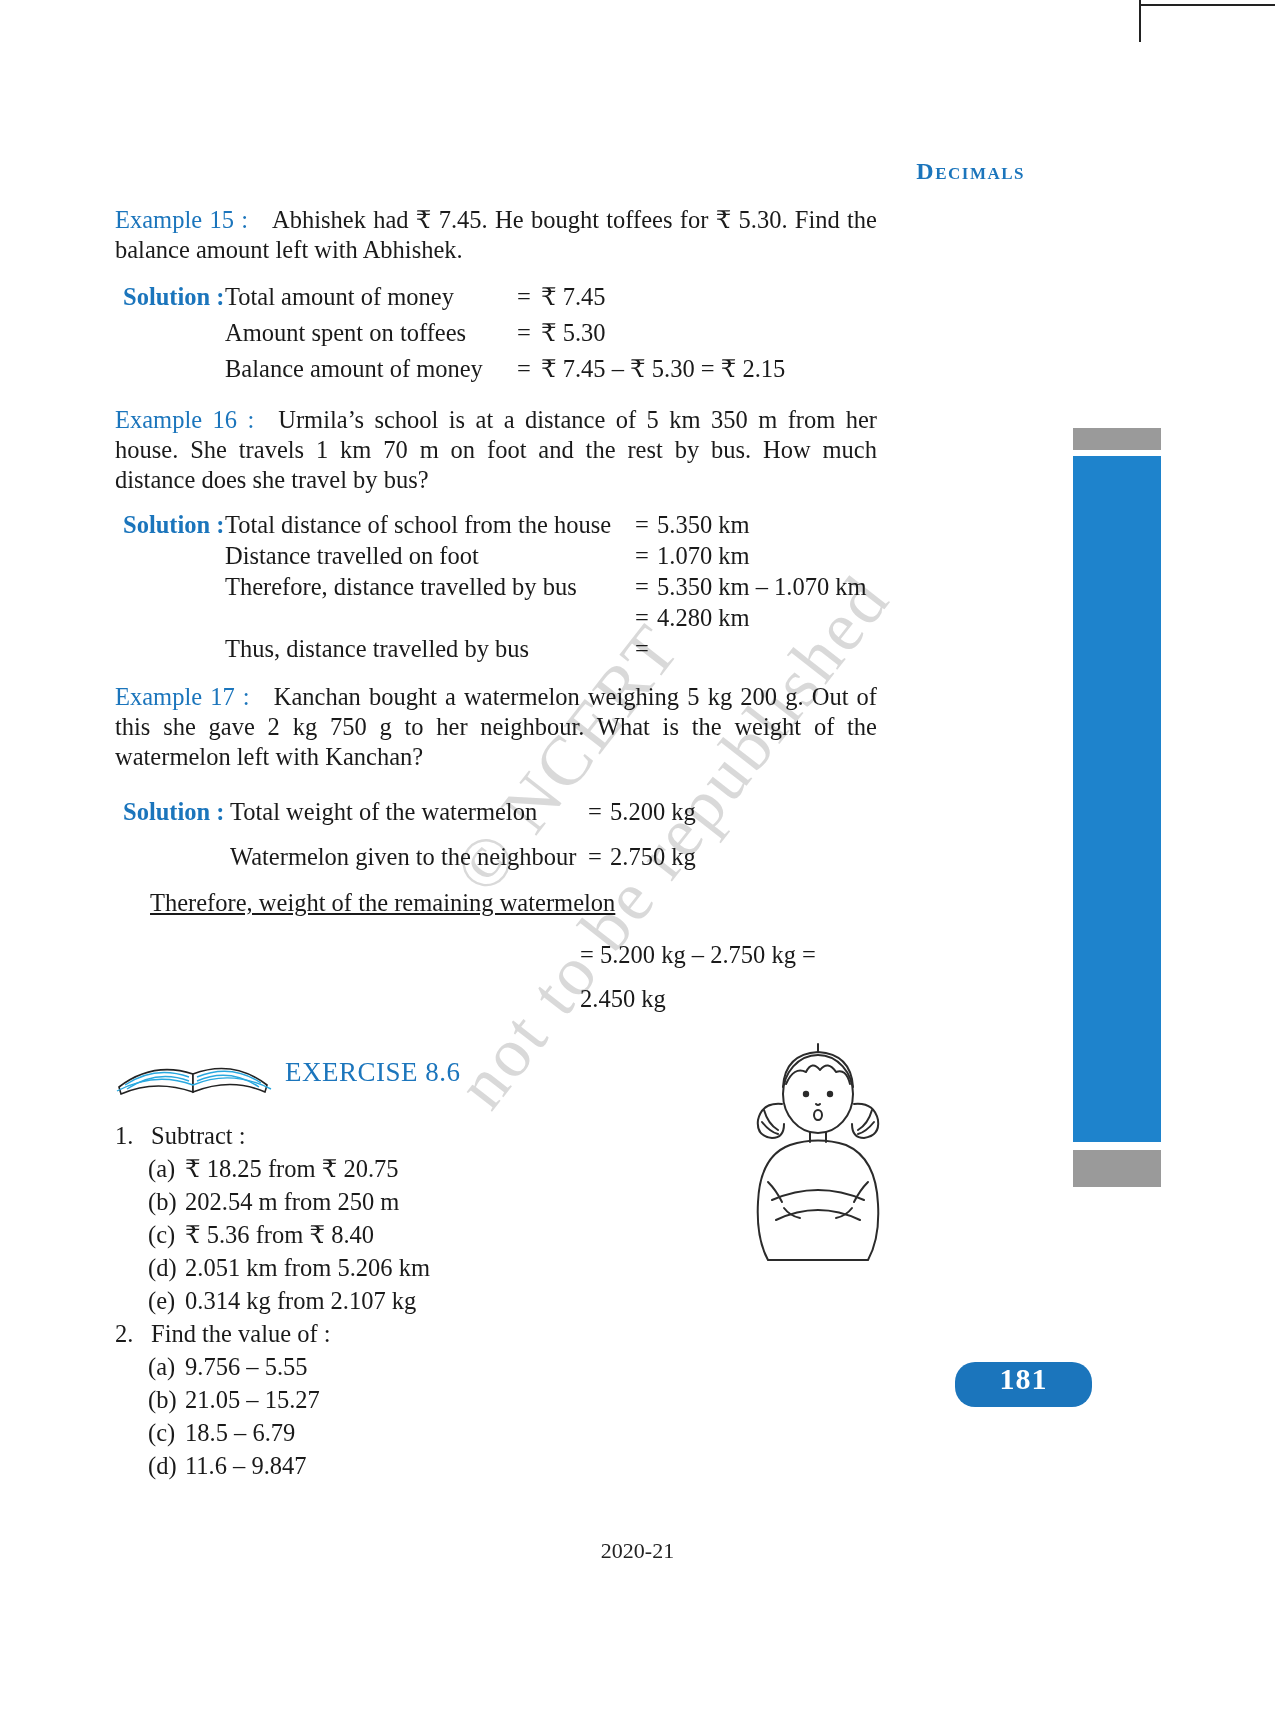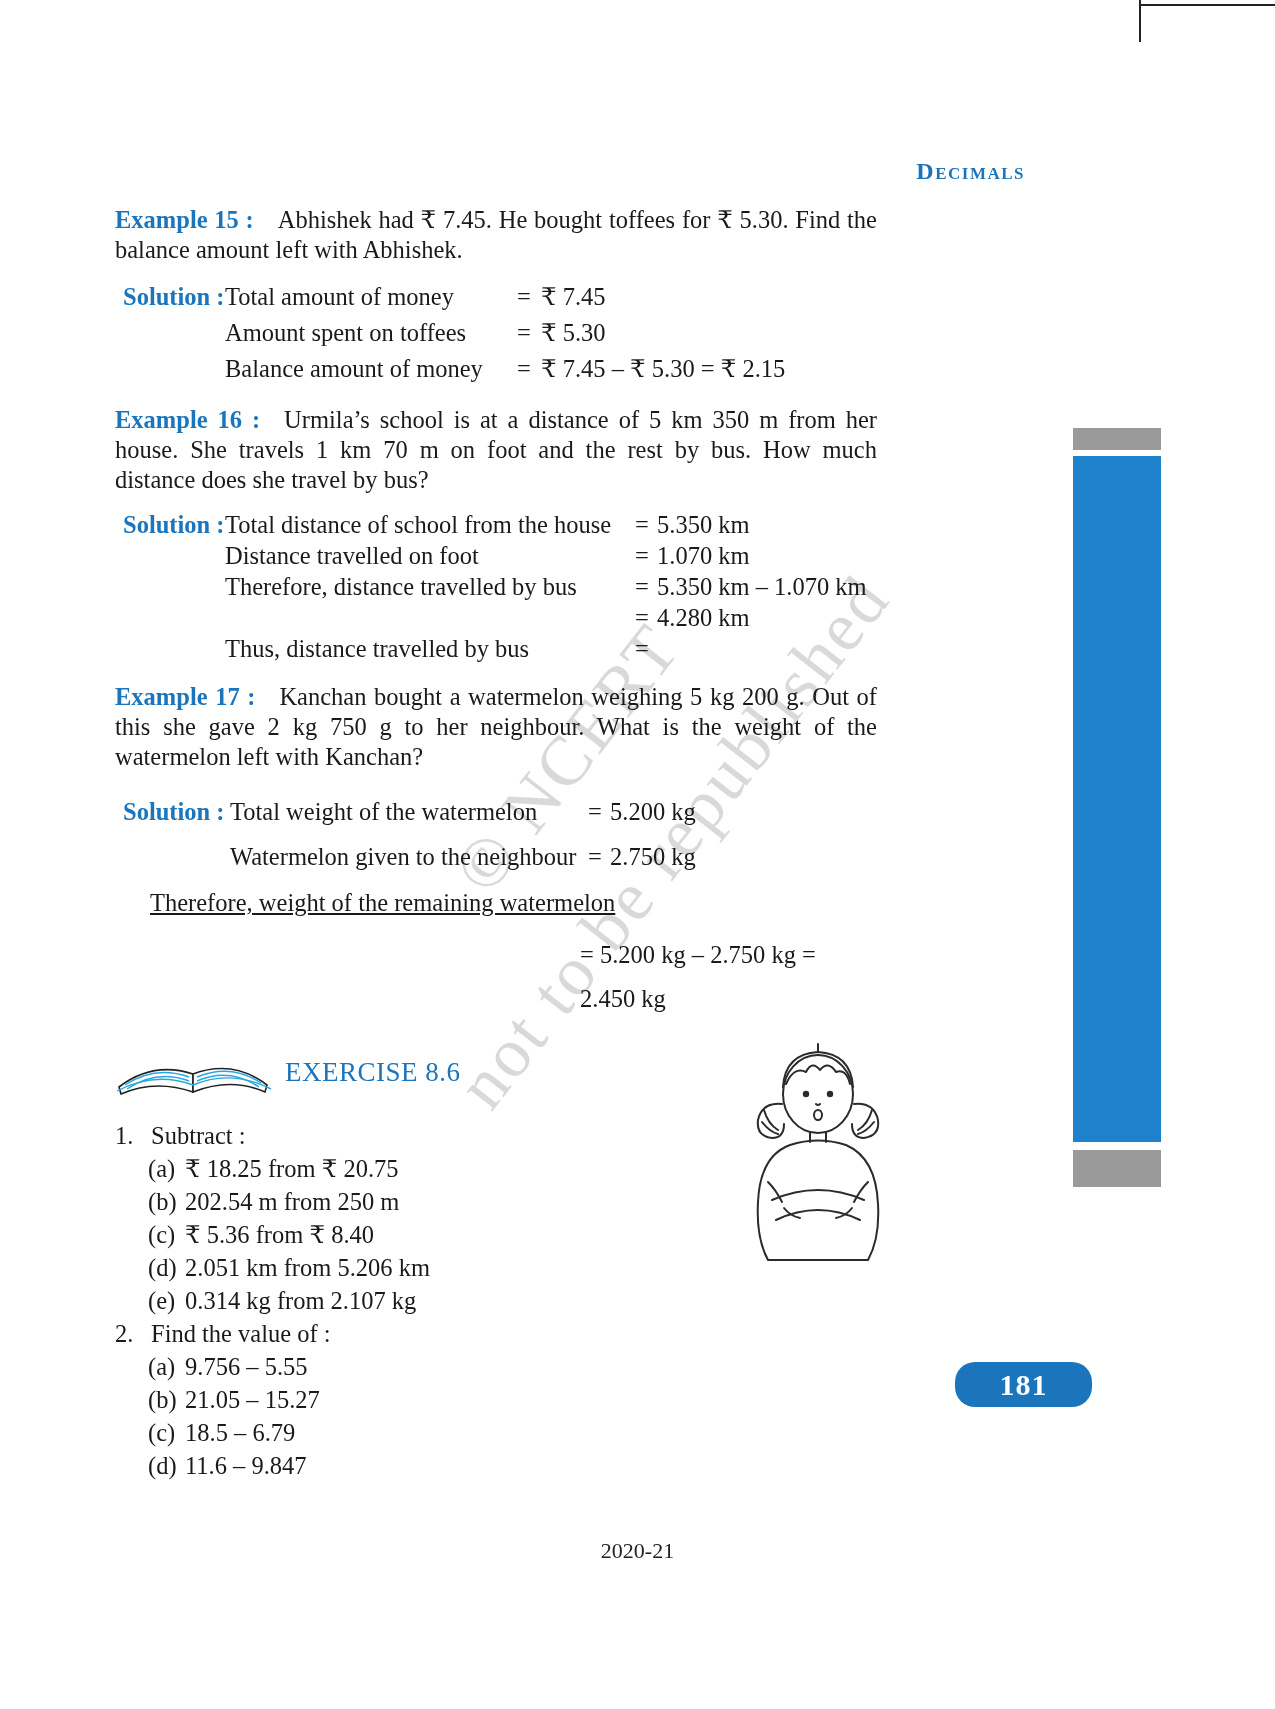--- a/index.html
+++ b/index.html
@@ -12,21 +12,21 @@
   
   .corner-v{position:absolute;left:1139px;top:0;width:2px;height:42px;background:#222;}
   .corner-h{position:absolute;left:1139px;top:4px;width:136px;height:2px;background:#222;}
   .bar{position:absolute;left:1073px;width:88px;}
   .bar-gray-top{top:428px;height:22px;background:#9a9a9a;}
   .bar-blue{top:456px;height:686px;background:#1e83cc;}
   .bar-gray-bottom{top:1150px;height:37px;background:#9a9a9a;}
   .pagenum-box{
     position:absolute;left:955px;top:1362px;width:137px;height:45px;
     background:#1b75bc;color:#fff;font-weight:bold;font-size:30px;
-    display:flex;align-items:center;justify-content:center;letter-spacing:1px;border-radius:20px;
+    display:flex;justify-content:center;letter-spacing:1px;border-radius:20px;
   }
   .footer-year{
     position:absolute;left:0;top:1538px;width:1275px;text-align:center;
     font-size:22px;color:#222;
   }
   .running-head{
     position:absolute;left:700px;top:158px;width:325px;text-align:right;
     font-variant:small-caps;font-weight:bold;font-size:24px;color:#1b75bc;
     letter-spacing:1.5px;
   }
@@ -38,21 +38,21 @@
     color:#c9c9c9;opacity:0.7;pointer-events:none;z-index:0;
   }
   .watermark .wm1{font-size:70px;letter-spacing:3px;margin-bottom:55px;}
   .watermark .wm2{font-size:70px;letter-spacing:3px;white-space:nowrap;}
   
   .main{
     position:absolute;left:115px;top:205px;width:762px;z-index:1;
     font-size:24.5px;line-height:30px;
   }
   .para{text-align:justify;margin:0 0 14px 0;}
-  .ex-label{font-weight:bold;margin-right:24px;}
+  .ex-label{font-weight:normal;margin-right:24px;}
   .sol{margin:0 0 18px 0;}
   .sol-row{display:grid;align-items:baseline;}
   .ex15 .sol-row{grid-template-columns:110px 282px 34px 1fr;line-height:36px;}
   .ex16 .sol-row{grid-template-columns:110px 402px 30px 1fr;line-height:31px;}
   .ex17 .sol-row{grid-template-columns:115px 350px 30px 1fr;line-height:32px;margin-bottom:13px;}
   .sol-label{font-weight:bold;margin-left:8px;}
   .sol-eq{text-align:center;}
   .therefore-line{margin:14px 0 0 35px;line-height:32px;text-decoration:underline;}
   .result-line{margin:14px 0 0 465px;line-height:44px;}
   

